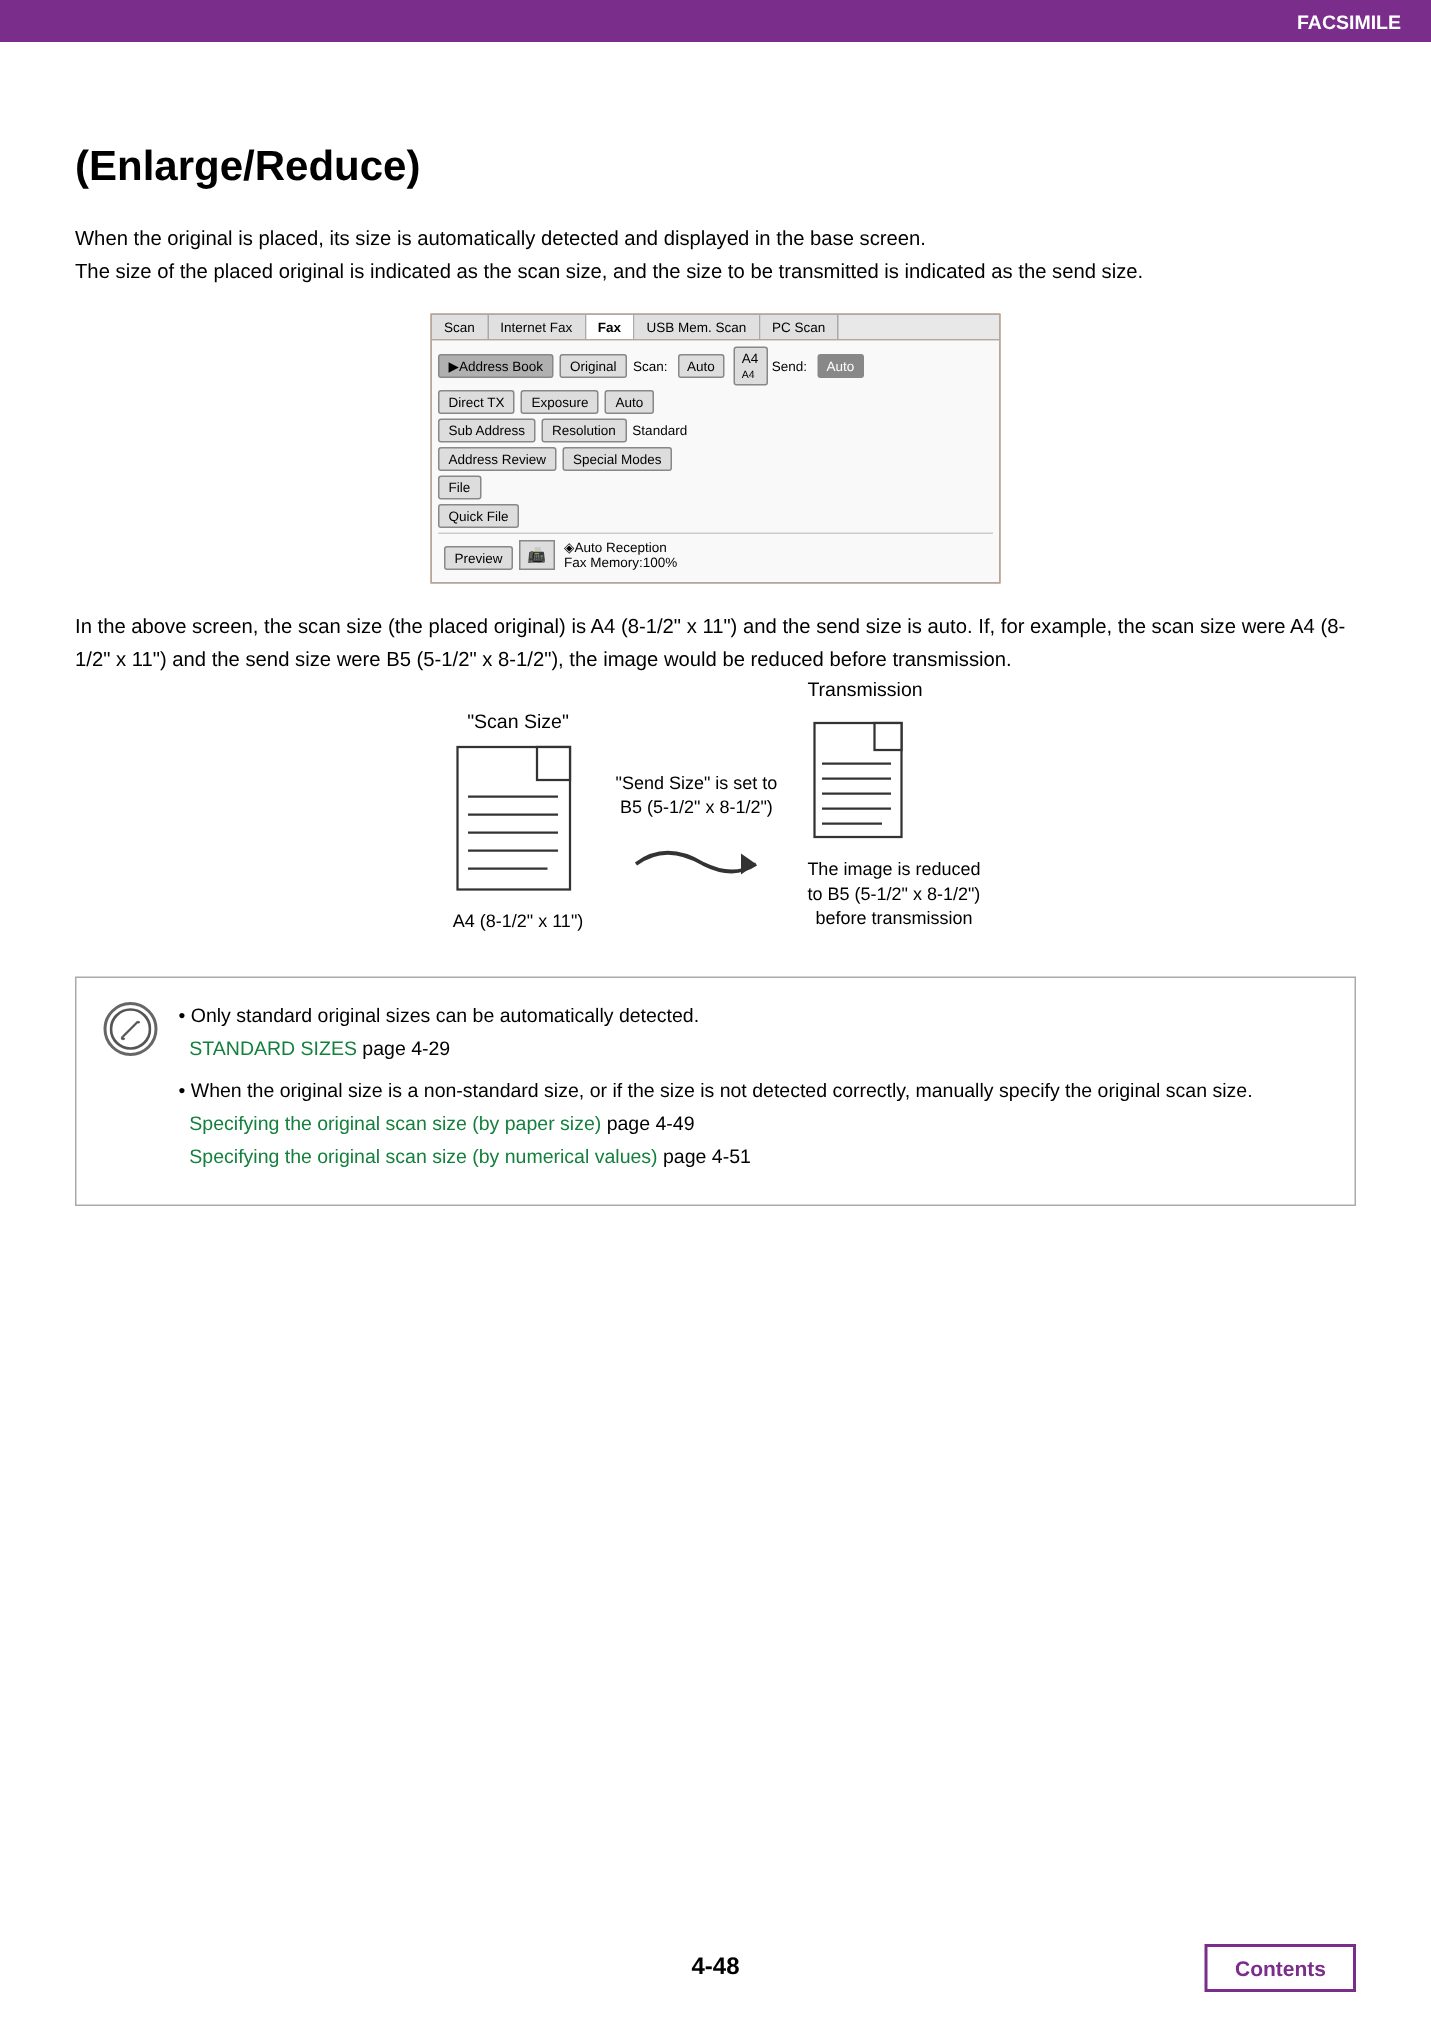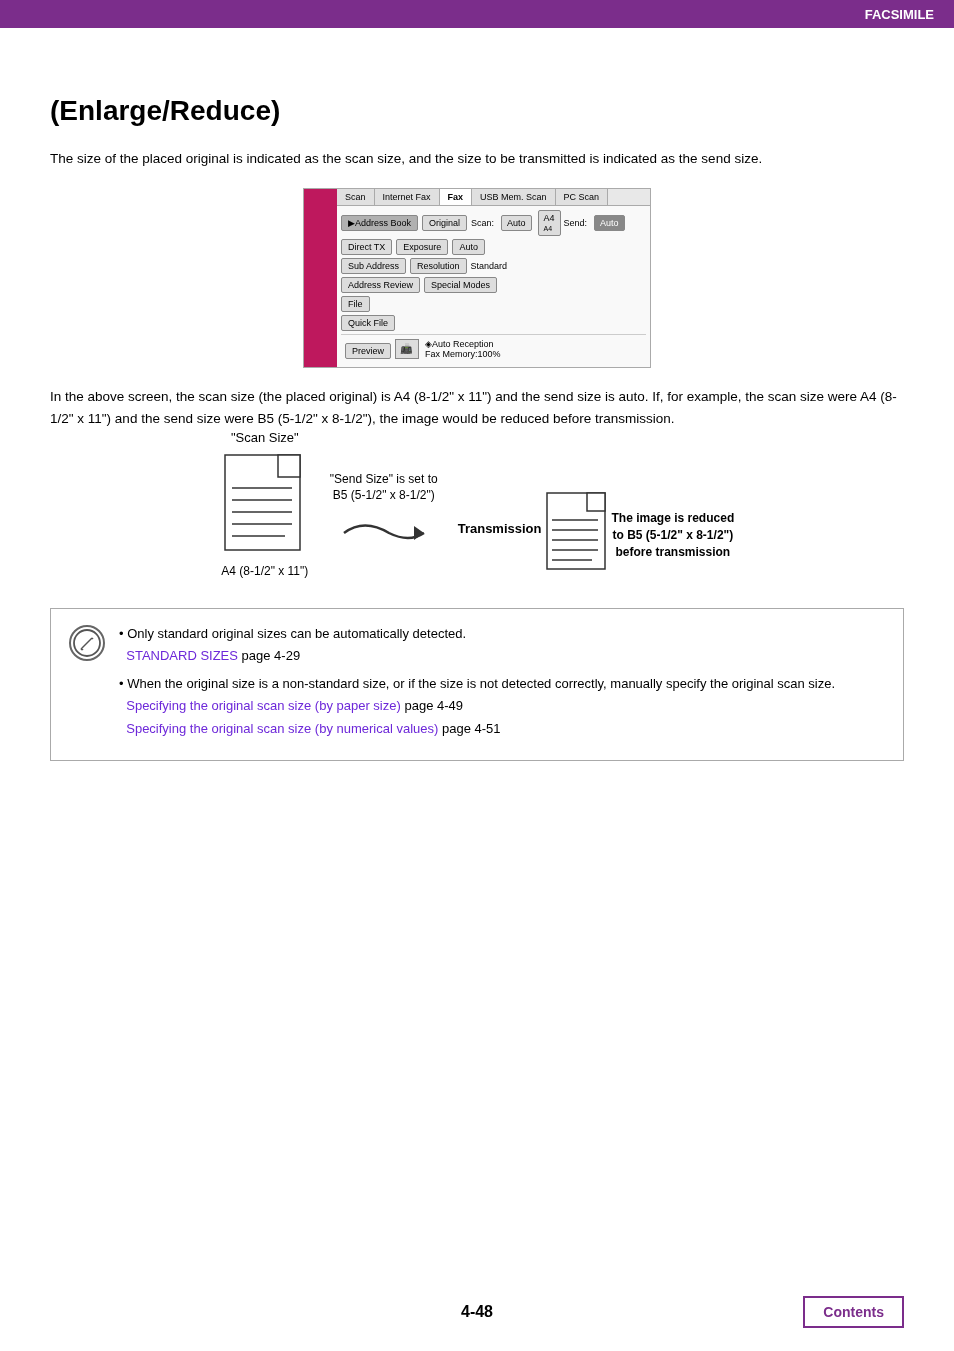--- a/index.html
+++ b/index.html
@@ -49,24 +49,23 @@
     }
 
     
     .fax-ui-container {
       display: flex;
       justify-content: center;
       margin-bottom: 18px;
     }
     .fax-ui {
       border: 1px solid #aaa;
-      width: 348px;
+      width: 380px;
       font-size: 10px;
-      background: #be185d;
-      padding-left: 33px;
+      background: #f97316;
     }
     .fax-tabs {
       display: flex;
       background: #e8e8e8;
       border-bottom: 1px solid #aaa;
     }
     .fax-tab {
       padding: 3px 8px;
       border-right: 1px solid #aaa;
       font-size: 9px;
@@ -190,21 +189,21 @@
       justify-content: center;
       font-size: 18px;
       color: #555;
       margin-top: 2px;
     }
     .note-content {
       font-size: 13px;
       line-height: 1.7;
     }
     .note-link {
-      color: #6d28d9;
+      color: #15803d;
       text-decoration: none;
     }
     .note-bullet {
       margin-bottom: 6px;
     }
 
     
     .page-footer {
       position: absolute;
       bottom: 30px;
@@ -244,40 +243,40 @@
       align-items: center;
     }
     .middle-group {
       display: flex;
       flex-direction: column;
       align-items: center;
       margin-bottom: 20px;
     }
     .right-group {
       display: flex;
-      flex-direction: row;
-      align-items: center;
-      font-weight: bold;
+      flex-direction: column;
+      align-items: flex-start;
     }
   </style>
 </head>
 <body>
 
 <div class="top-bar">
   <span class="top-bar-title">FACSIMILE</span>
 </div>
 
 <div class="page-content">
 
   <h1 class="main-title">
     <br>
     <span>(Enlarge/Reduce)</span>
   </h1>
 
   <div class="intro-text">
+    <div>When the original is placed, its size is automatically detected and displayed in the base screen.</div>
     <div>The size of the placed original is indicated as the scan size, and the size to be transmitted is indicated as the send size.</div>
   </div>
 
   <div class="fax-ui-container">
     <div class="fax-ui">
 
       <div class="fax-tabs">
         <div class="fax-tab">Scan</div>
         <div class="fax-tab">Internet Fax</div>
         <div class="fax-tab active">Fax</div>

